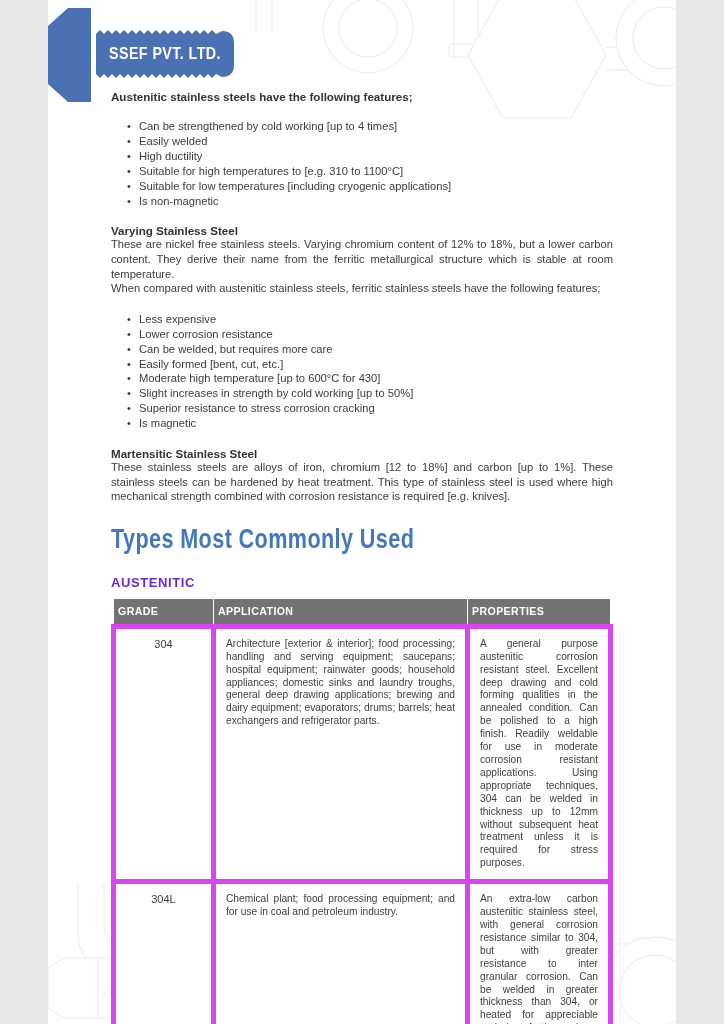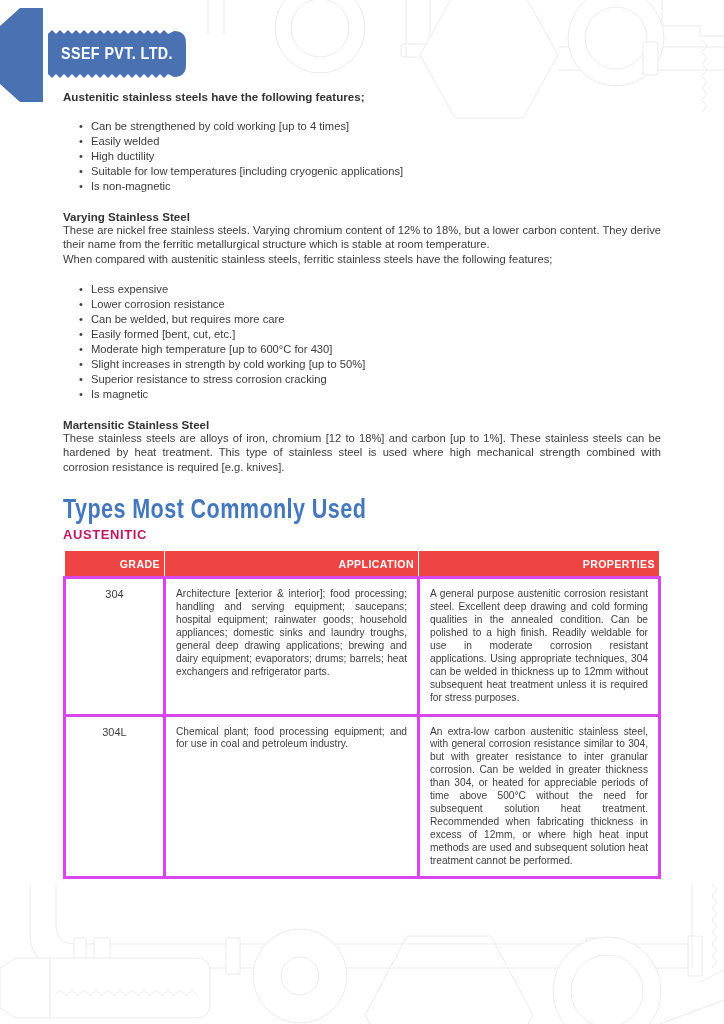--- a/index.html
+++ b/index.html
@@ -1,17 +1,17 @@
 <!DOCTYPE html>
 <html><head>
 <meta charset="utf-8">
 <style>
   html,body{margin:0;padding:0;background:#e8e8e8;}
   .page{
-    position:relative; width:724px; height:1024px; margin:0 auto;
+    position:relative; width:628px; height:1024px; margin:0 auto;
     background:#ffffff; overflow:hidden;
     font-family:"Liberation Sans","DejaVu Sans",sans-serif;
     color:#3c3c3c;
   }
   
   .deco{position:absolute;left:0;z-index:0;pointer-events:none;}
   .deco-top{top:0;}
   .deco-bottom{bottom:0;}
   .deco *{stroke:#ebebeb;stroke-width:1;fill:none;}
   .deco .fillw{fill:#ffffff;}
@@ -39,37 +39,37 @@
   .just{text-align:justify;}
   .mt-sec{margin-top:26px;}
   .mt-par{margin-top:17px;}
   .mt-list{margin-top:13px;}
   h1.blue-title{
     margin:20px 0 0 0; font-size:27px; font-weight:bold; color:#4577bd;
     transform:scaleX(.8); transform-origin:left center; white-space:nowrap;
     letter-spacing:.5px;
   }
   h4.subhead{
-    margin:2px 0 8px 0; font-size:13px; font-weight:bold; color:#be185d;
+    margin:20px 0 8px 0; font-size:13px; font-weight:bold; color:#6d28d9;
     letter-spacing:.6px;
   }
   
   table.grades{
     width:100%; border-collapse:collapse; background:#ffffff;
     table-layout:fixed;
   }
   table.grades col.c-grade{width:100px;}
   table.grades col.c-app{width:254px;}
   table.grades th{
-    background:#ef4444; color:#ffffff; font-size:10.6px; font-weight:bold;
+    background:#737373; color:#ffffff; font-size:10.6px; font-weight:bold;
     letter-spacing:.4px; padding:6px 4px; border:1px solid #ffffff;
-    border-bottom:1px solid #c6c6c6; text-align:right; height:13px;
+    border-bottom:1px solid #c6c6c6; text-align:left; height:13px;
   }
   table.grades td{
-    border:3px solid #d946ef; vertical-align:top; padding:9px 10px;
+    border:5px solid #d946ef; vertical-align:top; padding:9px 10px;
     font-size:10.2px; line-height:12.9px; color:#3e3e3e;
   }
   table.grades td.grade-cell{text-align:center; font-size:11px;}
   table.grades td.just{text-align:justify;}
   table.grades tr.row-304 td{height:105px;}
   table.grades tr.row-304l td{height:122px;}
 </style>
 </head>
 <body>
 
@@ -128,20 +128,21 @@
   </header>
 
   <main class="content">
 
     <h3 class="sec sec-austenitic">Austenitic stainless steels have the following features;</h3>
 
     <ul class="bullets">
       <li>Can be strengthened by cold working [up to 4 times]</li>
       <li>Easily welded</li>
       <li>High ductility</li>
+      <li>Suitable for high temperatures to [e.g. 310 to 1100°C]</li>
       <li>Suitable for low temperatures [including cryogenic applications]</li>
       <li>Is non-magnetic</li>
     </ul>
 
     <h3 class="sec mt-sec">Varying Stainless Steel</h3>
 
     <p class="body just">These are nickel free stainless steels. Varying chromium content of 12% to 18%, but a lower carbon content. They derive their name from the ferritic metallurgical structure which is stable at room temperature.</p>
     <p class="body">When compared with austenitic stainless steels, ferritic stainless steels have the following features;</p>
 
     <ul class="bullets mt-list">

